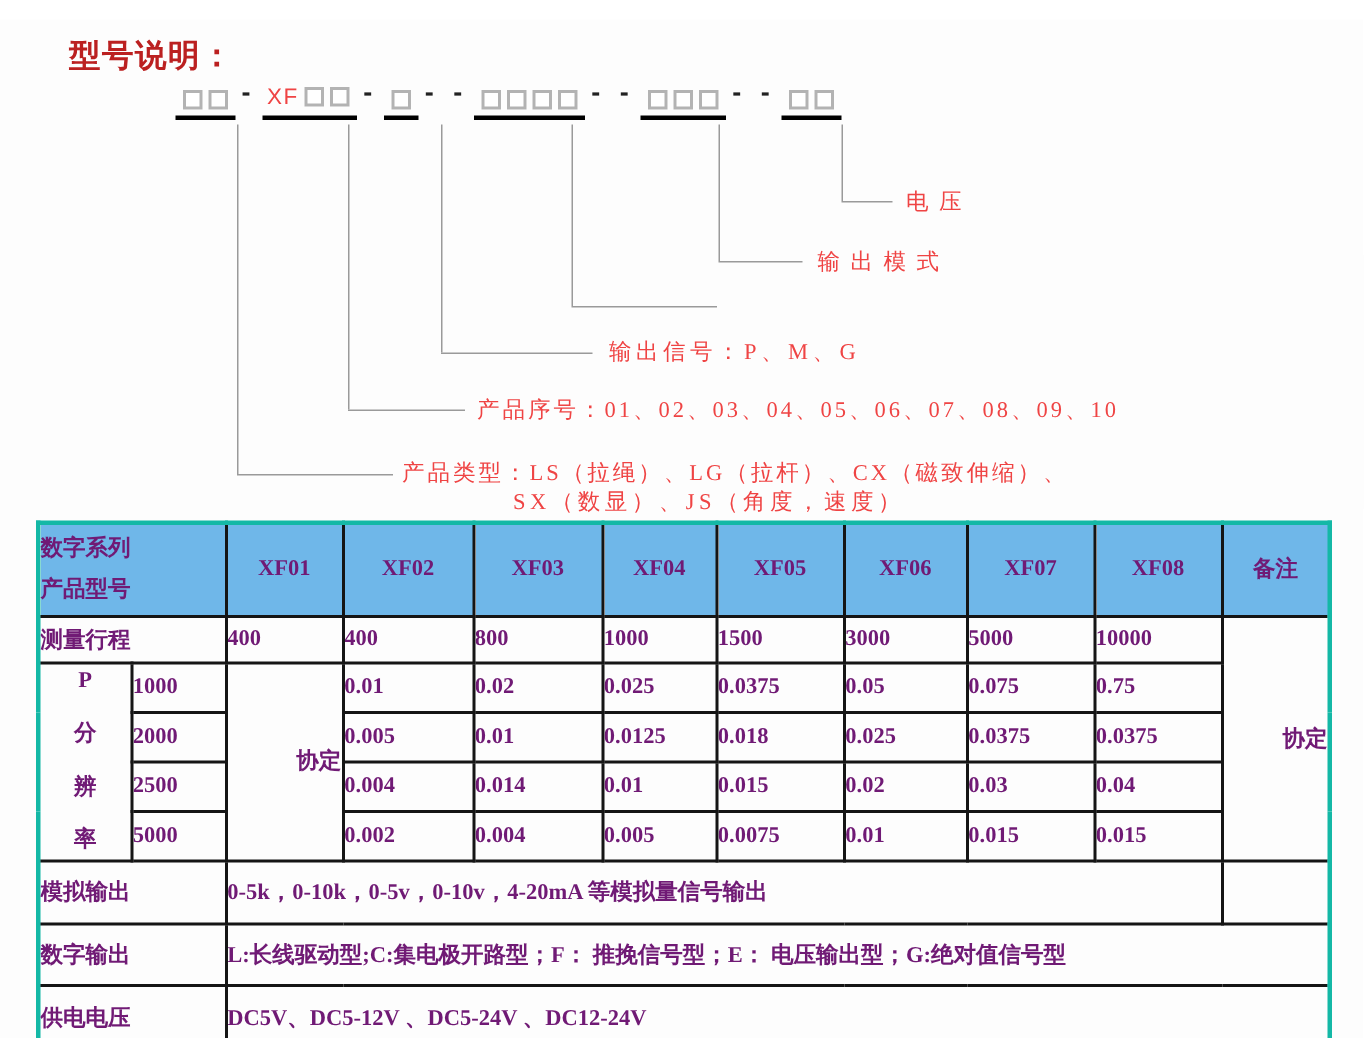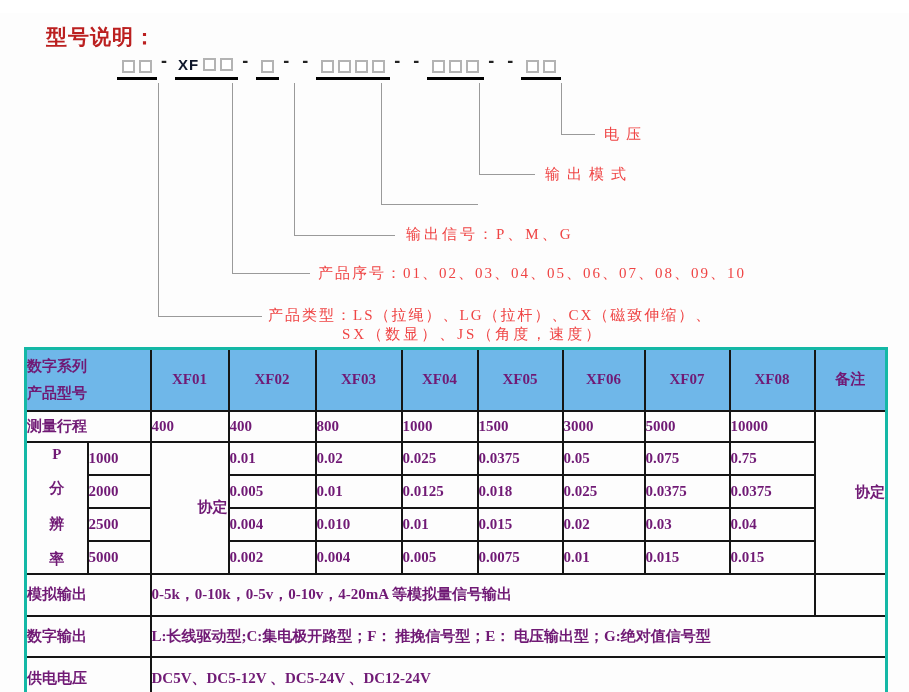--- a/index.html
+++ b/index.html
@@ -16,21 +16,21 @@
   }
 
   
   .format-line { position:absolute; left:116px; top:38px; display:flex; align-items:flex-end; }
   .fmt-group {
     display:inline-flex; align-items:center; border-bottom:3px solid #000;
     padding:0 3px 4px 3px; margin:0 1px;
   }
   .fmt-prefix {
     font-family:"Liberation Sans","DejaVu Sans",sans-serif;
-    font-weight:bold; font-size:15px; color:#0f172a; letter-spacing:1px; margin-right:2px;
+    font-weight:normal; font-size:15px; color:#ef4444; letter-spacing:1px; margin-right:2px;
   }
   .fmt-box {
     width:13px; height:13px; border:2px solid #b3b3b3; background:#fff;
     display:inline-block; margin:0 2px; box-sizing:border-box;
   }
   .fmt-sep {
     font-family:"Liberation Sans","DejaVu Sans",sans-serif;
     font-weight:bold; font-size:18px; color:#222;
     margin:0 3px 8px 3px; letter-spacing:4px; white-space:pre;
   }
@@ -210,21 +210,21 @@
           <td class="cell-val lb">0.01</td>
           <td class="cell-val lb">0.0125</td>
           <td class="cell-val">0.018</td>
           <td class="cell-val">0.025</td>
           <td class="cell-val lb">0.0375</td>
           <td class="cell-val lb">0.0375</td>
         </tr>
         <tr style="height: 33px;">
           <td class="cell-val">2500</td>
           <td class="cell-val">0.004</td>
-          <td class="cell-val lb">0.010</td>
+          <td class="cell-val lb">0.014</td>
           <td class="cell-val lb">0.01</td>
           <td class="cell-val">0.015</td>
           <td class="cell-val">0.02</td>
           <td class="cell-val lb">0.03</td>
           <td class="cell-val lb">0.04</td>
         </tr>
         <tr style="height: 33px;">
           <td class="cell-val">5000</td>
           <td class="cell-val">0.002</td>
           <td class="cell-val lb">0.004</td>

